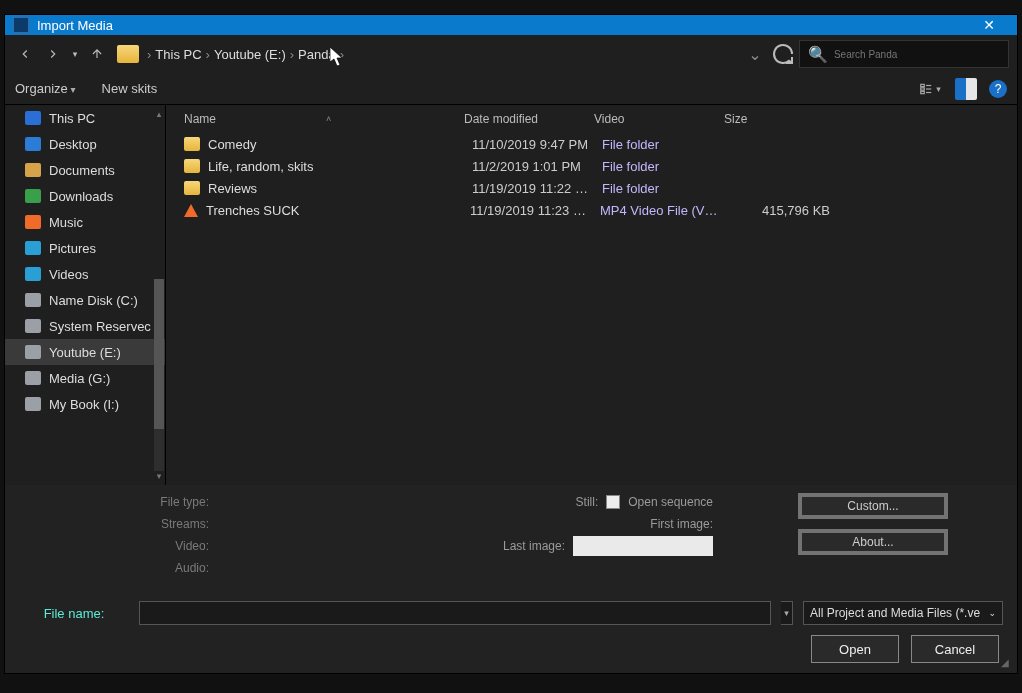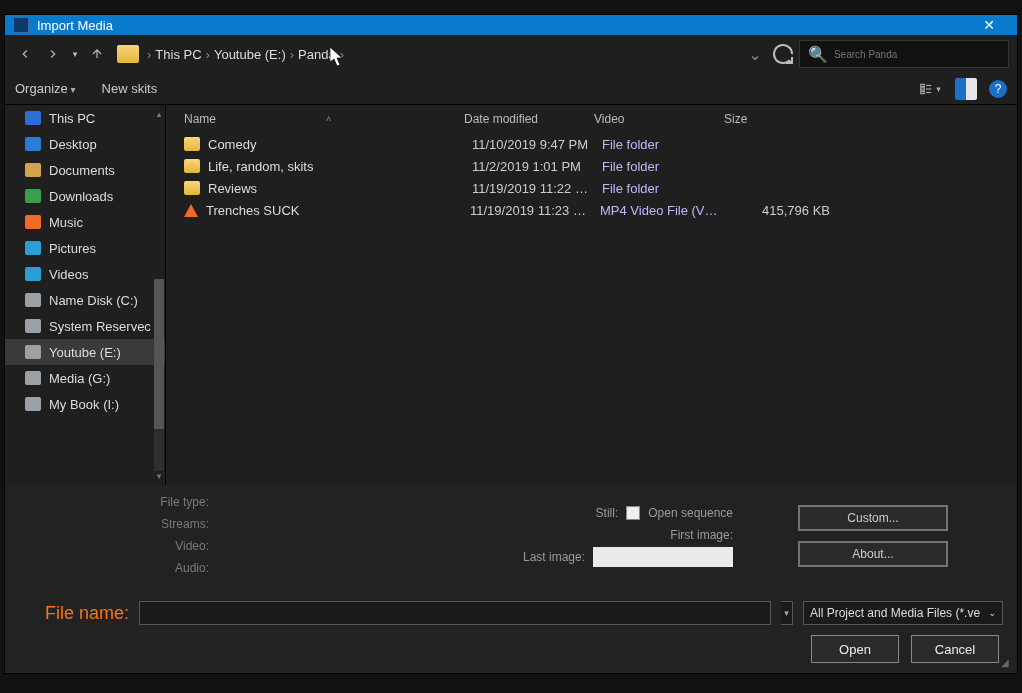--- a/index.html
+++ b/index.html
@@ -65,31 +65,31 @@
   .row { height: 22px; display:flex; align-items:center; font-size:13px; padding-left: 18px; cursor:pointer; }
   .row .ic { width:16px; height:14px; margin-right: 8px; border-radius:2px; }
   .row .ic.folder { background: linear-gradient(#f7d77a,#e6b43c); }
   .row .ic.vlc { width:0; height:0; border-left:7px solid transparent; border-right:7px solid transparent; border-bottom:13px solid #f06a2a; border-radius:0; }
   .row .name { width: 264px; }
   .row .date { width: 130px; color:#ccc; }
   .row .type { width: 130px; color:#c4b5fd; }
   .row .size { width: 100px; color:#ccc; text-align:right; }
 
   .lower { background:#222; padding: 6px 14px 10px; color:#999; font-size:12px; }
-  .meta { display:flex; align-items: center; }
+  .meta { display:flex; gap: 20px; align-items: flex-start; }
   .meta-labels { width: 200px; text-align: right; padding-right: 10px; color:#7a7a7a; line-height: 22px; }
   .meta-center { flex:1; text-align:right; padding-right:10px; color:#9a9a9a; }
   .meta-center .line { height:22px; display:flex; justify-content:flex-end; align-items:center; gap:8px; }
   .still-chk { width:14px; height:14px; background:#eee; border:1px solid #888; }
   .lastimg-box { width:140px; height:20px; background:#eaeaea; }
   .meta-right { width:260px; display:flex; flex-direction:column; gap:10px; padding-top:2px; }
-  .meta-btn { width:150px; height:26px; border:2px solid #737373; background:#2a2a2a; color:#ccc; font-size:12px; align-self:center; cursor:pointer; }
+  .meta-btn { width:150px; height:26px; border:4px solid #737373; background:#2a2a2a; color:#ccc; font-size:12px; align-self:center; cursor:pointer; }
 
   .filenamebar { display:flex; align-items:center; gap:10px; margin-top: 22px; }
-  .filenamebar label { color:#f97316; font-size:18px; width:110px; text-align:right; }
+  .filenamebar label { color:#5eead4; font-size:13px; width:110px; text-align:center; }
   .fn-input { flex:1; height:24px; background:#1a1a1a; border:1px solid #555; color:#ddd; padding:0 6px; font-size:13px; }
   .fn-drop { width:12px; height:24px; border:1px solid #555; border-left:none; background:#1a1a1a; color:#aaa; font-size:9px; display:flex; align-items:center; justify-content:center; cursor:pointer;}
   .filter { width:200px; height:24px; border:1px solid #555; background:#1a1a1a; color:#ddd; font-size:12px; padding:0 6px; display:flex; align-items:center; justify-content:space-between; cursor:pointer;}
 
   .actionbar { display:flex; justify-content:flex-end; gap:12px; margin-top:10px; padding-right:4px;align-items:flex-end;}
   .btn { width:88px; height:28px; border:1px solid #888; background:#2a2a2a; color:#eee; font-size:13px; cursor:pointer; }
 
   .resize-grip { position:absolute; right:4px; bottom:4px; width:12px; height:12px; color:#666; font-size:10px; }
 
   .cursor { position:absolute; left:330px; top:47px; pointer-events:none; }

